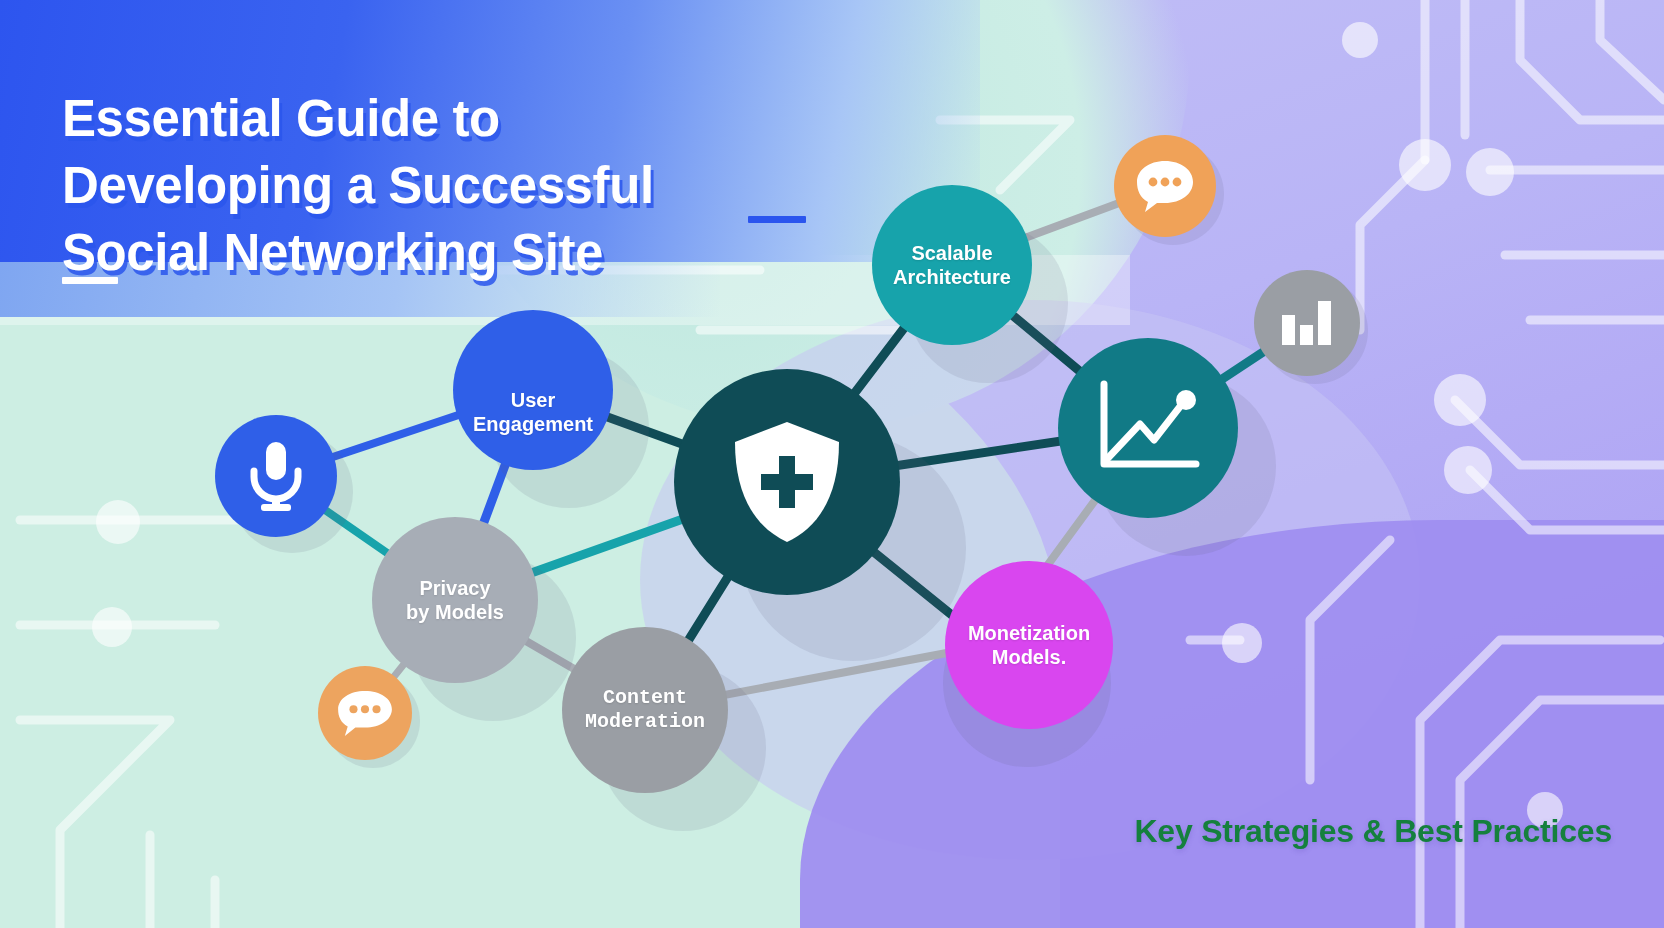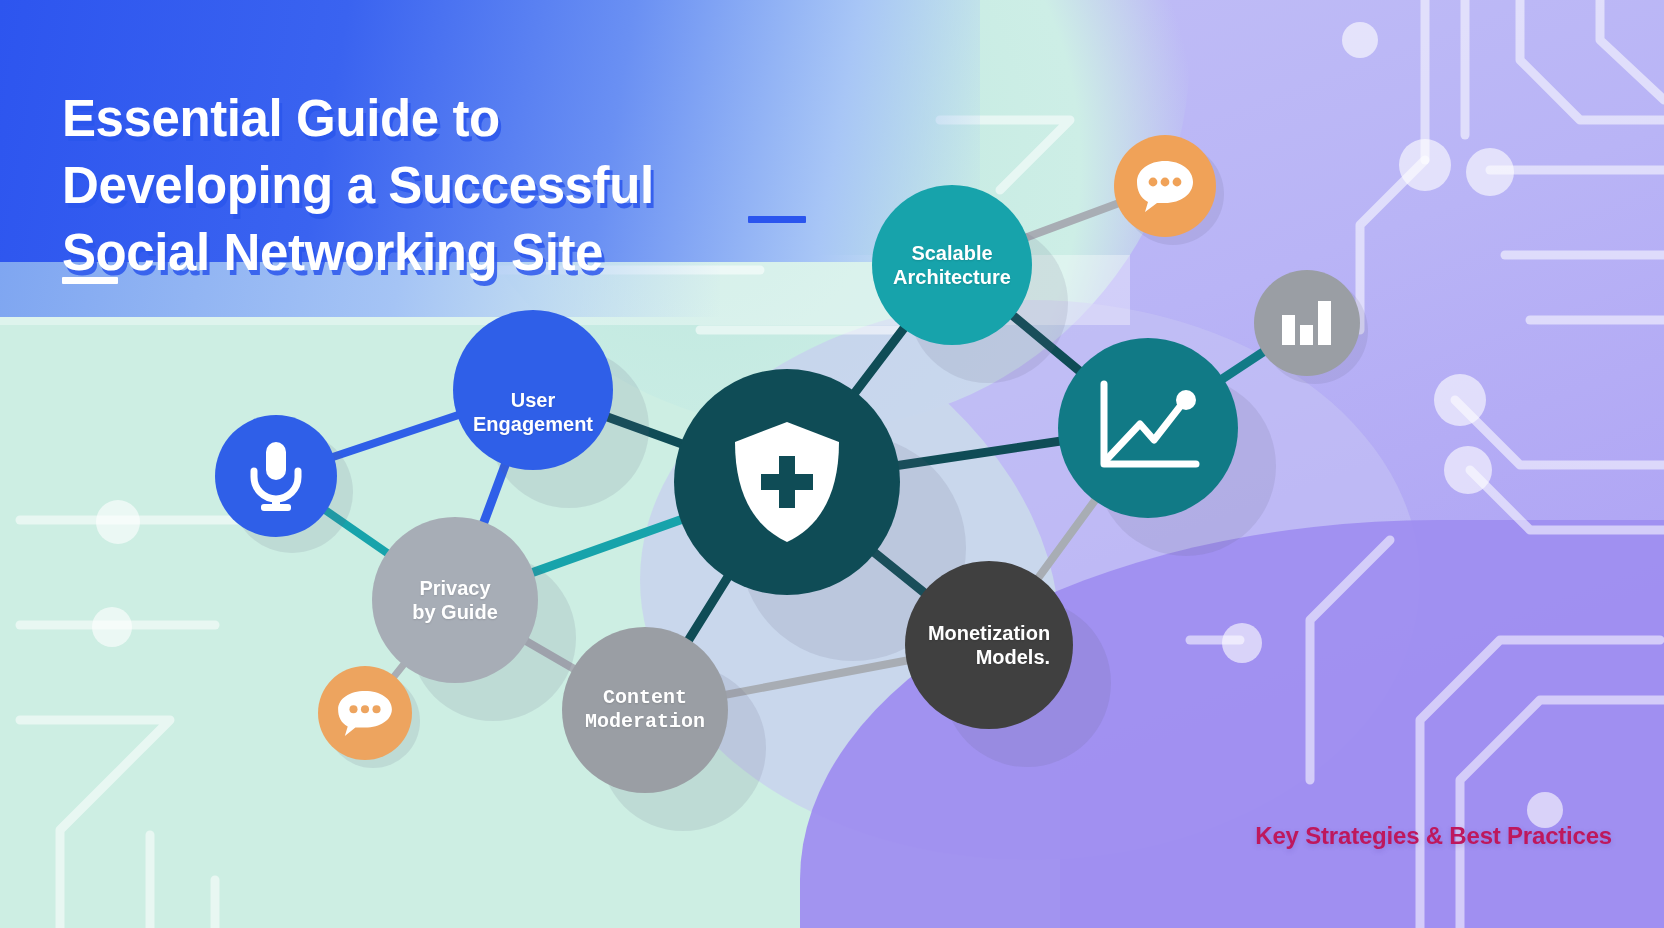--- a/index.html
+++ b/index.html
@@ -78,21 +78,21 @@
   .title-dash{
     position:absolute;left:748px;top:216px;
     width:58px;height:7px;background:#2b55ee;border-radius:1px;
   }
   .title-dash2{
     position:absolute;left:62px;top:277px;
     width:56px;height:7px;background:#ffffff;border-radius:1px;
   }
   .tagline{
     position:absolute;right:52px;bottom:78px;
-    color:#be185d;font-weight:bold;font-size:24px;letter-spacing:-.2px;
+    color:#15803d;font-weight:bold;font-size:32px;letter-spacing:-.2px;
     text-shadow:0 2px 5px rgba(90,70,180,.28);
   }
 
   
   .node{
     position:absolute;
     border-radius:50%;
     display:flex;align-items:center;justify-content:center;
     text-align:center;
     color:#fff;font-weight:bold;
@@ -210,29 +210,29 @@
 Engagement</span>
   </div>
 
   <div class="node" style="left:872px;top:185px;width:160px;height:160px;background:#17a3ab;">
     <span class="lbl" style="font-size:20px;">Scalable
 Architecture</span>
   </div>
 
   <div class="node" style="left:372px;top:517px;width:166px;height:166px;background:#a7adb6;">
     <span class="lbl" style="font-size:20px;">Privacy
-by Guide</span>
+by Models</span>
   </div>
 
   <div class="node" style="left:562px;top:627px;width:166px;height:166px;background:#9a9ea4;font-family:Liberation Mono, monospace;">
     <span class="lbl" style="font-size:20px;">Content
 Moderation</span>
   </div>
 
-  <div class="node" style="left:905px;top:561px;width:168px;height:168px;background:#404040;text-align:right;">
+  <div class="node" style="left:945px;top:561px;width:168px;height:168px;background:#d946ef;">
     <span class="lbl" style="font-size:20px;">Monetization
 Models.</span>
   </div>
 
   <div class="node" style="left:674px;top:369px;width:226px;height:226px;background:#0f4c56;">
     <svg class="icon-svg" width="112" height="124" viewBox="0 0 112 124">
       <path d="M56 2 L108 22 C108 78 86 108 56 122 C26 108 4 78 4 22 Z" fill="#ffffff"></path>
       <path d="M48 36 h16 v18 h18 v16 h-18 v18 h-16 v-18 h-18 v-16 h18 z" fill="#0f4c56"></path>
     </svg>
   </div>

